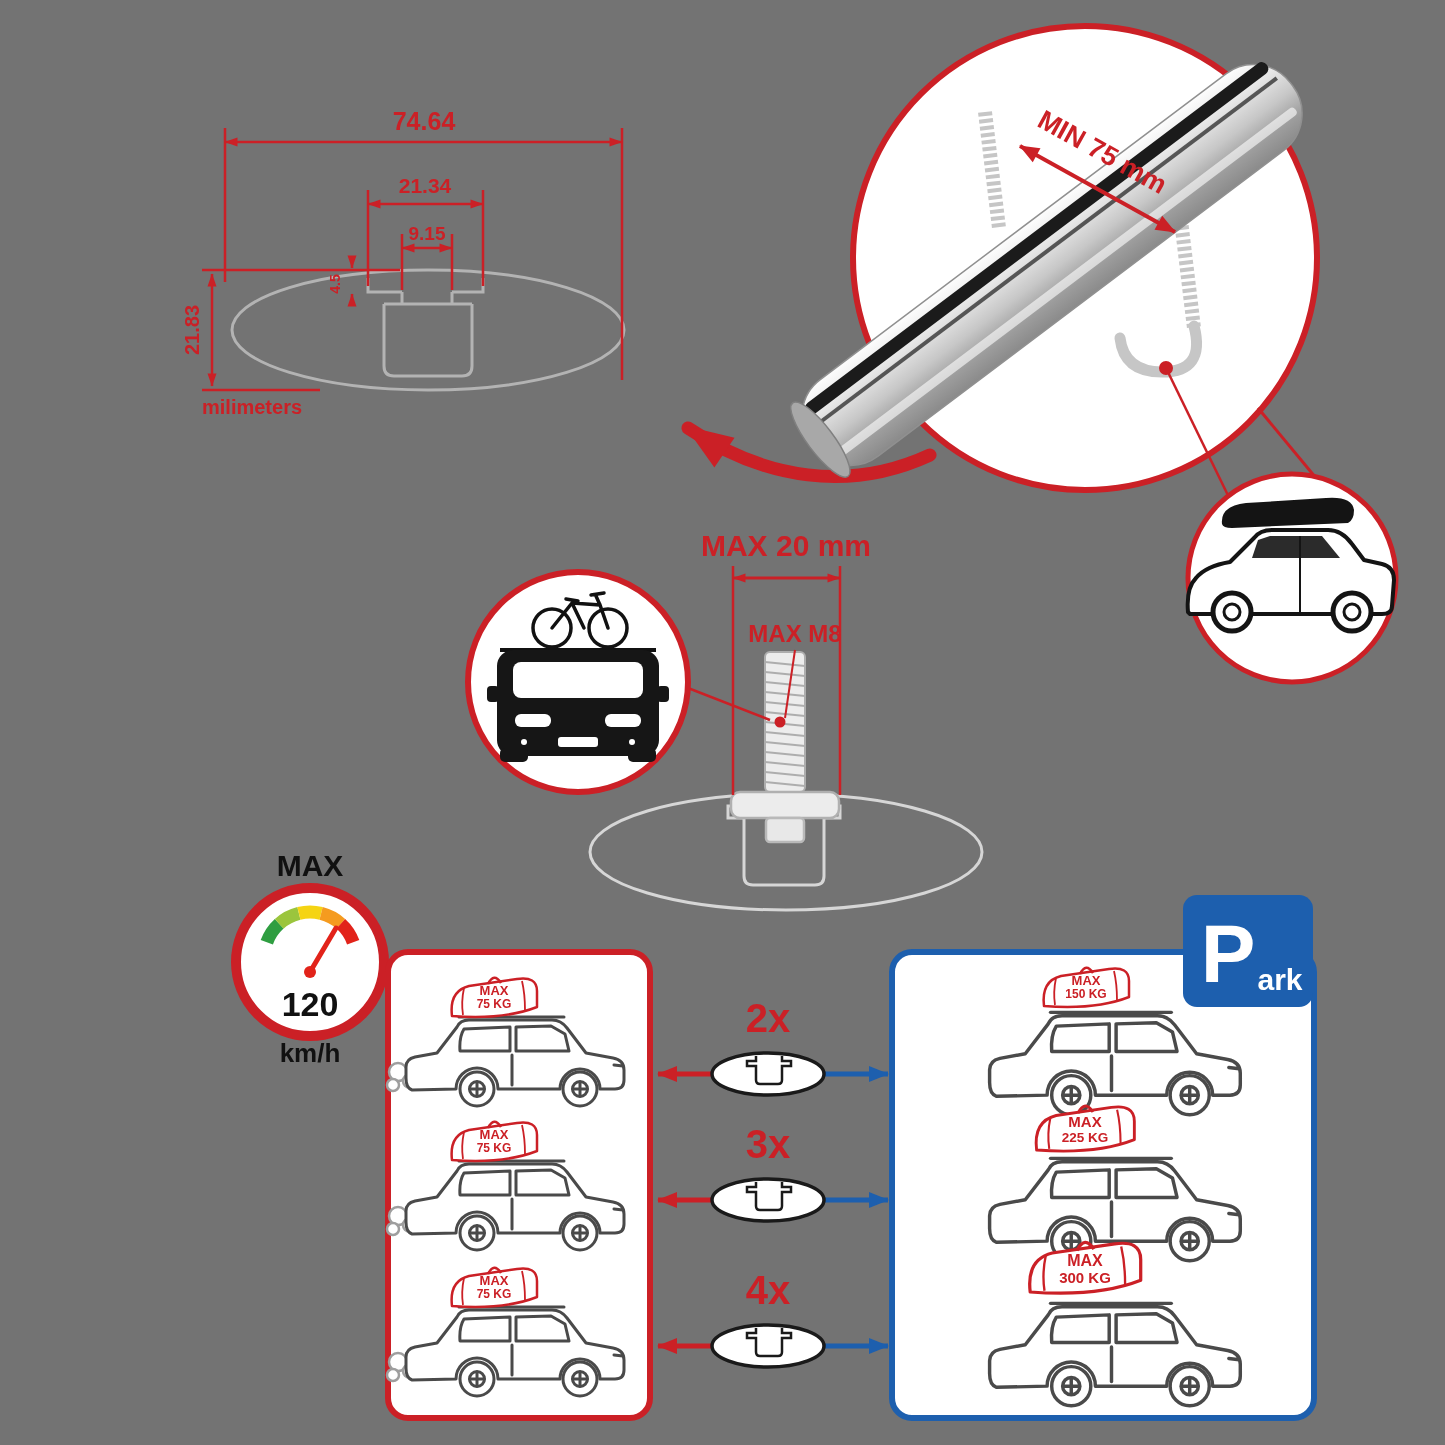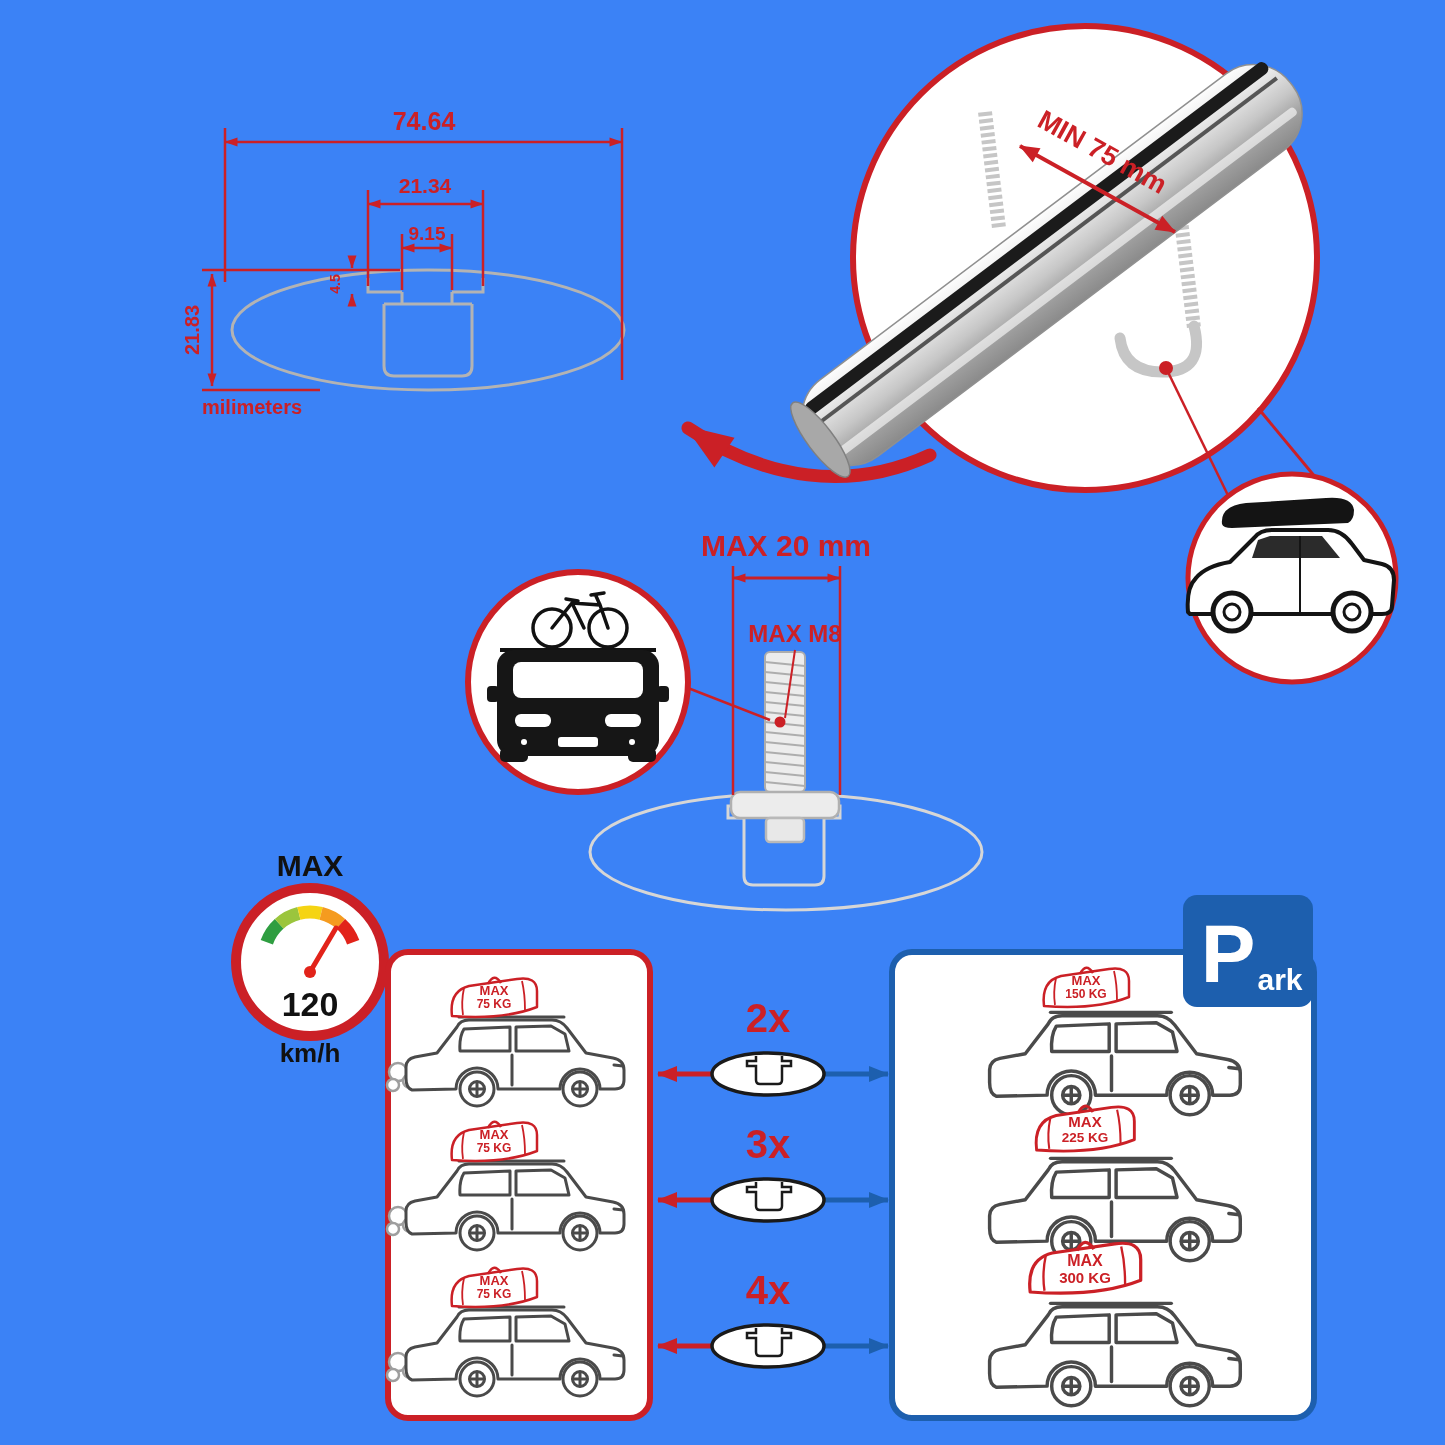--- a/index.html
+++ b/index.html
@@ -1,16 +1,16 @@
 <!DOCTYPE html>
 <html><head>
 <meta charset="utf-8">
 <style>
   html,body{margin:0;padding:0;background:#fff;}
-  .canvas{position:relative;width:1445px;height:1445px;background:#3b82f6;overflow:hidden;
+  .canvas{position:relative;width:1445px;height:1445px;background:#737373;overflow:hidden;
           font-family:"Liberation Sans",sans-serif;}
   svg{display:block;}
   svg text{font-family:"Liberation Sans",sans-serif;}
   .dim{fill:#cb2026;font-weight:bold;}
   .blk{fill:#111;font-weight:bold;}
   .bagtxt{fill:#cb2026;font-weight:bold;}
   .whitetxt{fill:#ffffff;font-weight:bold;}
 </style>
 </head>
 <body>

